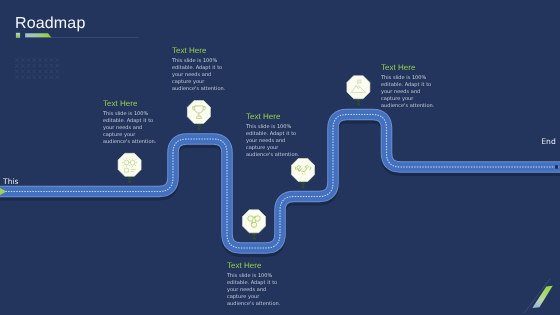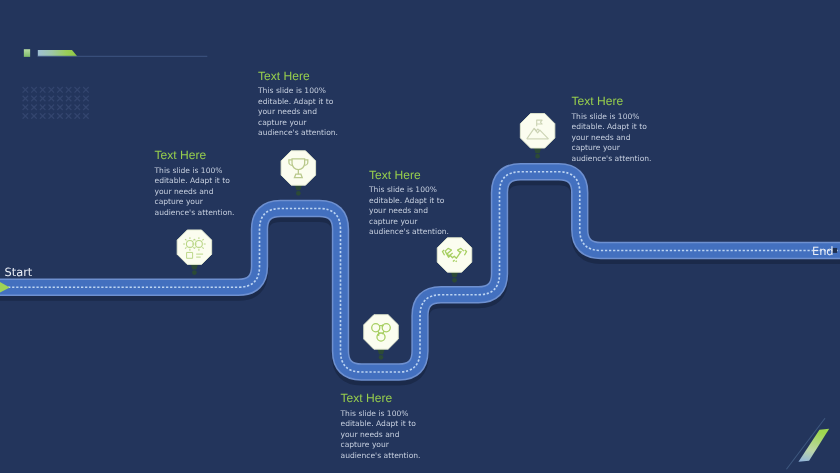--- a/index.html
+++ b/index.html
@@ -51,20 +51,21 @@
         <path d="M 7.82 19.449999999999996 L 11.52 23.15 M 11.52 19.449999999999996 L 7.82 23.15"></path>
         <path d="M 13.59 19.449999999999996 L 17.29 23.15 M 17.29 19.449999999999996 L 13.59 23.15"></path>
         <path d="M 19.359999999999996 19.449999999999996 L 23.06 23.15 M 23.06 19.449999999999996 L 19.359999999999996 23.15"></path>
         <path d="M 25.129999999999995 19.449999999999996 L 28.83 23.15 M 28.83 19.449999999999996 L 25.129999999999995 23.15"></path>
         <path d="M 30.9 19.449999999999996 L 34.6 23.15 M 34.6 19.449999999999996 L 30.9 23.15"></path>
         <path d="M 36.669999999999995 19.449999999999996 L 40.37 23.15 M 40.37 19.449999999999996 L 36.669999999999995 23.15"></path>
         <path d="M 42.44 19.449999999999996 L 46.14 23.15 M 46.14 19.449999999999996 L 42.44 23.15"></path>
       </g>
   </svg>
 
+  <div id="title">Roadmap</div>
 
   <svg id="underline" style="position:absolute;left:0;top:0" width="560" height="60">
     <defs>
       <linearGradient id="gbar" x1="0" y1="0" x2="1" y2="0">
         <stop offset="0" stop-color="#9fc0d4"></stop>
         <stop offset="0.35" stop-color="#9ec7a8"></stop>
         <stop offset="0.72" stop-color="#9ace59"></stop>
         <stop offset="1" stop-color="#8fc844"></stop>
       </linearGradient>
       <linearGradient id="gsq" x1="0" y1="0" x2="0" y2="1">
@@ -149,22 +150,22 @@
       <linearGradient id="gcorner" x1="0" y1="1" x2="0.25" y2="0">
         <stop offset="0" stop-color="#8fb3e0"></stop>
         <stop offset="0.42" stop-color="#bcd6a8"></stop>
         <stop offset="1" stop-color="#9ed64f"></stop>
       </linearGradient>
     </defs>
     <path d="M 41.3 13.5 L 47.8 12.8 L 34.4 34.2 L 27.3 34.9 Z" fill="url(#gcorner)"></path>
     <path d="M 45.0 5.8 L 19.3 39.8" stroke="#3e587f" stroke-width="0.7" fill="none"></path>
   </svg>
 
-  <div class="lbl" style="left:3px;top:178.2px">Start</div>
-  <div class="lbl" style="left:541.3px;top:164px">End</div>
+  <div class="lbl" style="left:3px;top:178.2px">This</div>
+  <div class="lbl" style="left:541.3px;top:138px">End</div>
 
   <div class="tbox" style="left:103px;top:100px;width:54px">
     <div class="thead">Text Here</div>
     <div class="tbody">This slide is 100% editable. Adapt it to your needs and capture your audience's attention.</div>
   </div>
   <div class="tbox" style="left:172px;top:47px;width:54px">
     <div class="thead">Text Here</div>
     <div class="tbody">This slide is 100% editable. Adapt it to your needs and capture your audience's attention.</div>
   </div>
   <div class="tbox" style="left:246px;top:113px;width:54px">

